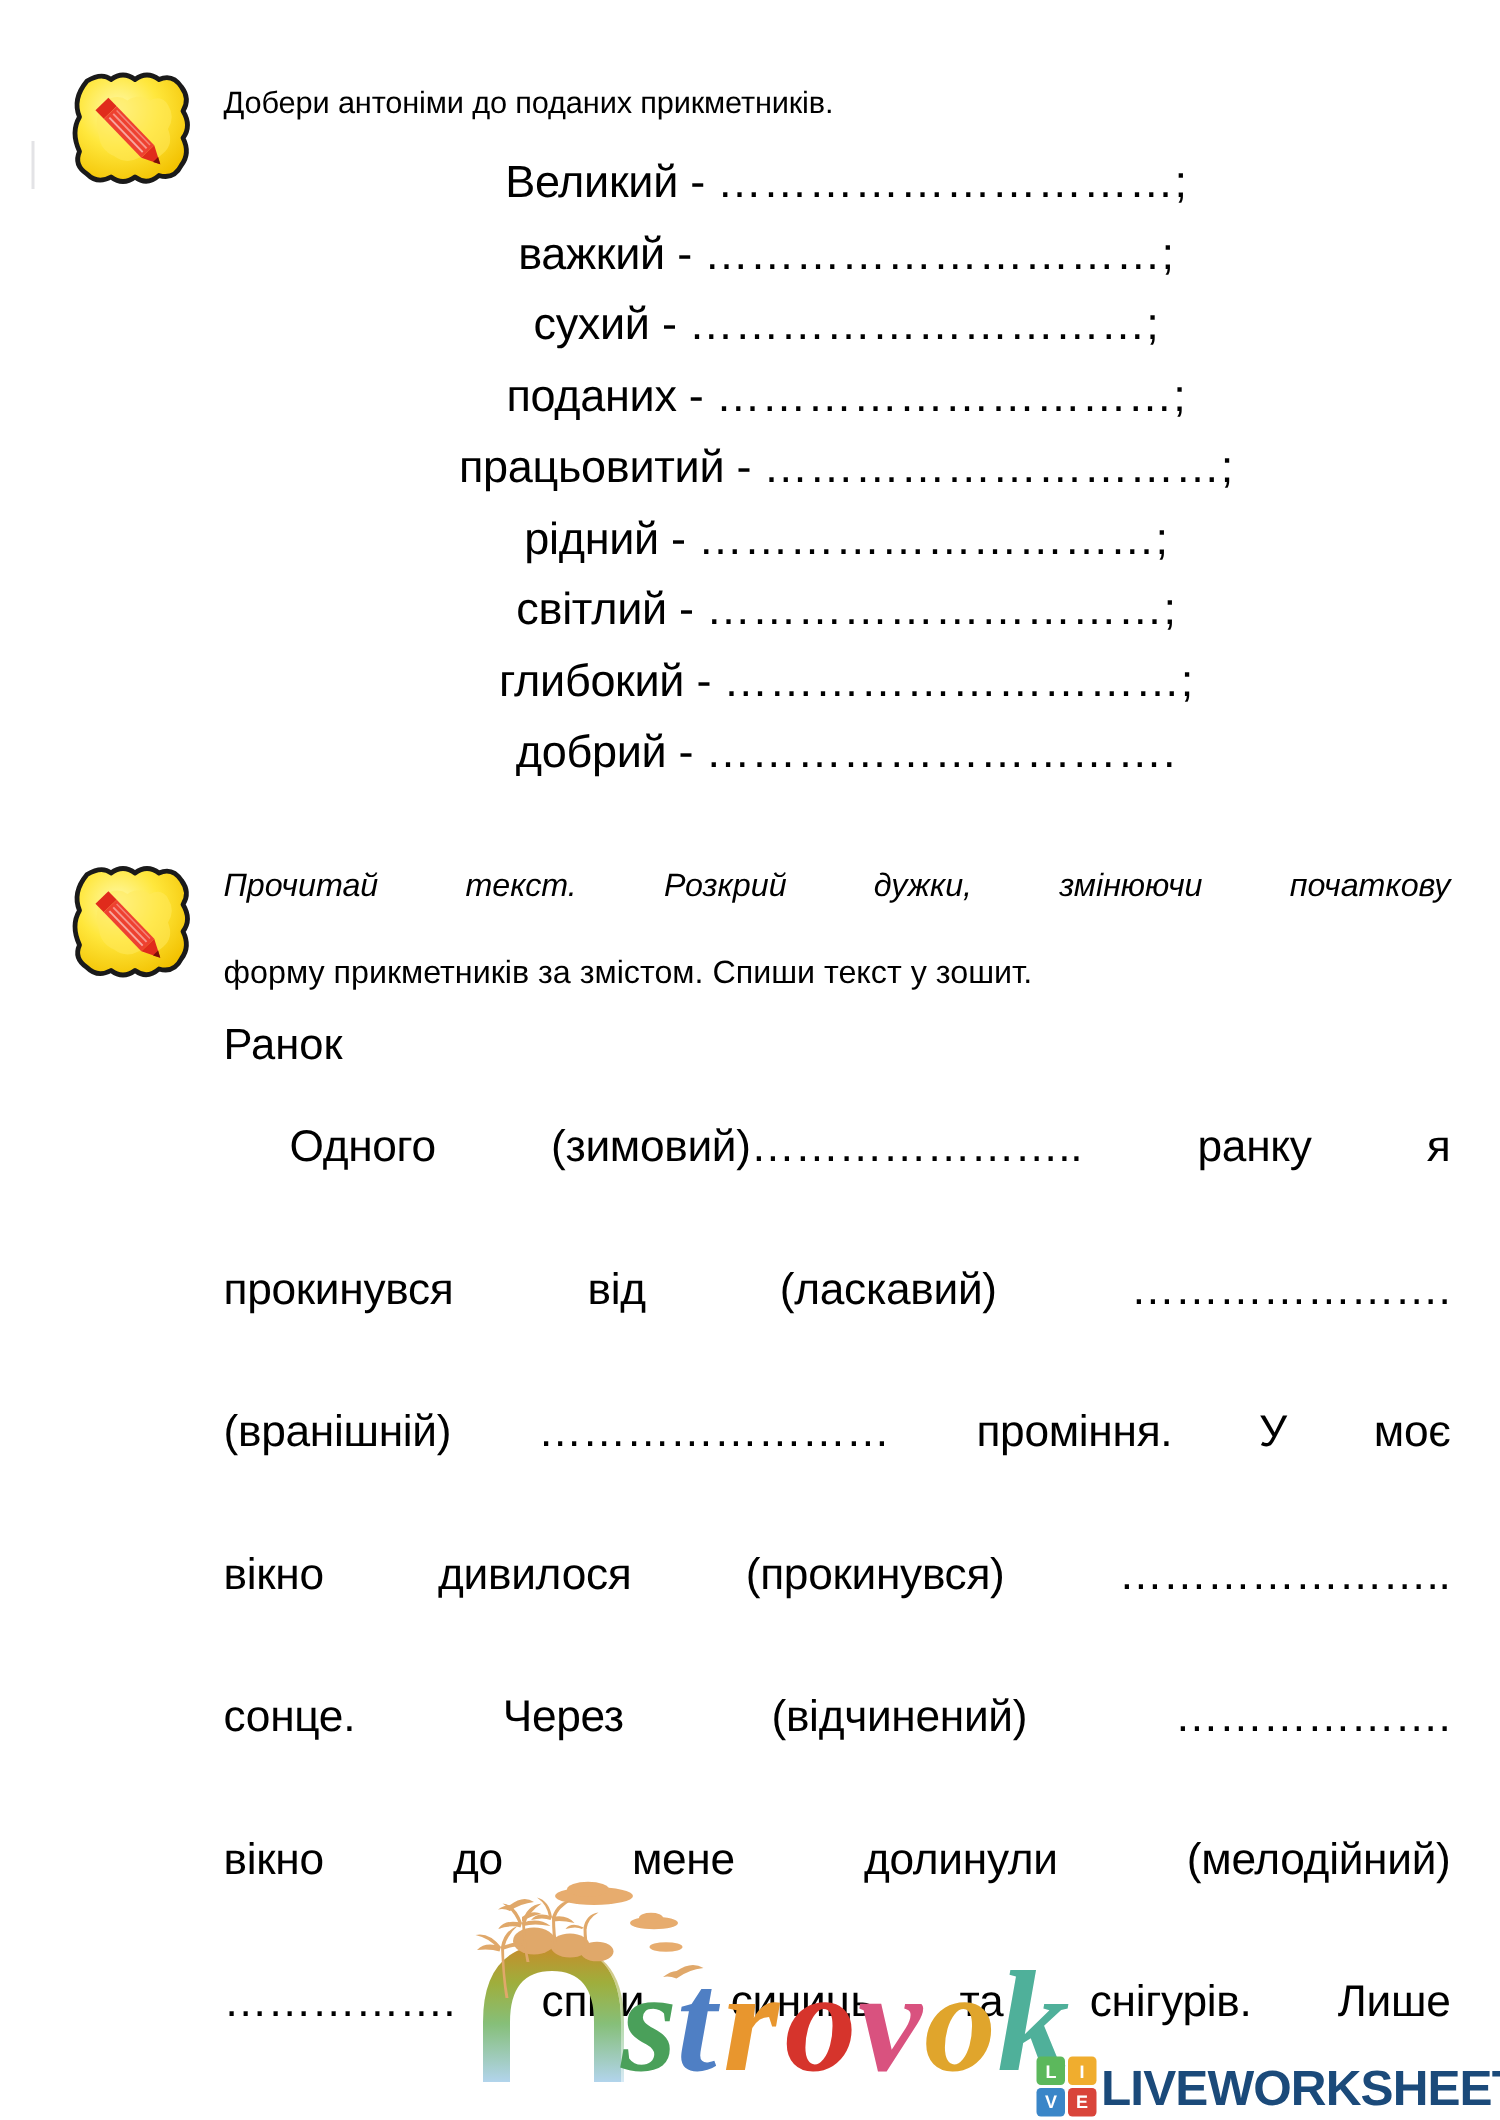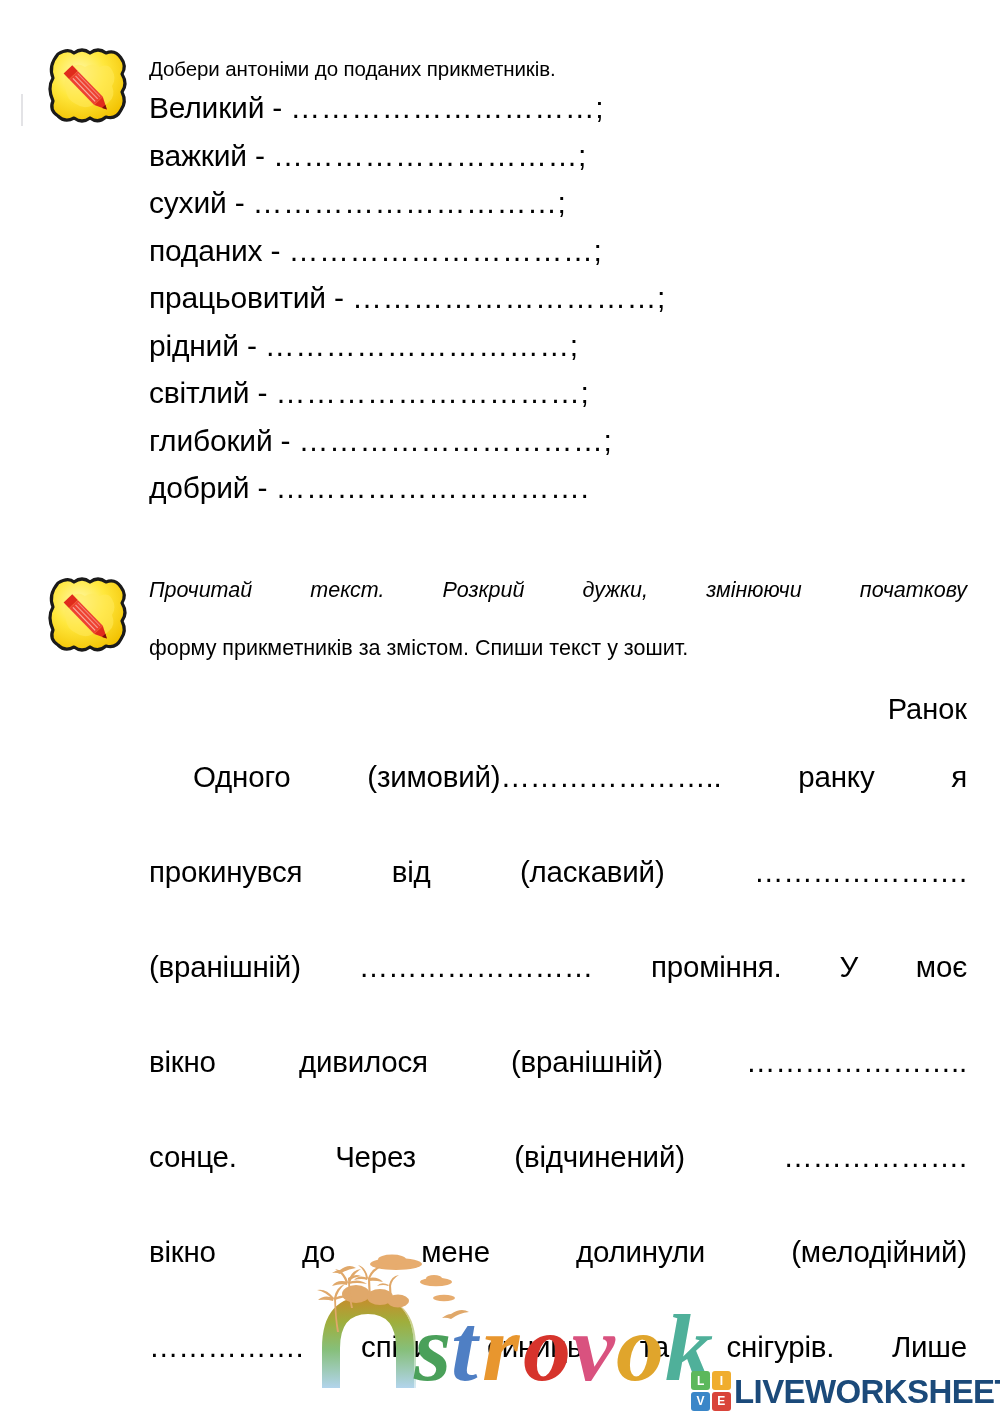--- a/index.html
+++ b/index.html
@@ -42,21 +42,22 @@
     top: 56px;
     width: 830px;
   }
   .instruction-small {
     font-size: 20.5px;
     line-height: 26px;
     letter-spacing: -0.1px;
     white-space: nowrap;
   }
   .adj-list {
-    margin-top: 2px;
+    margin-top: 16px;
+    text-align: center;
   }
   .adj-line {
     font-size: 30px;
     line-height: 47.5px;
     letter-spacing: -0.2px;
     white-space: nowrap;
   }
   .adj-line .word { }
   .adj-line .dots { letter-spacing: 0.5px; }
 
@@ -78,23 +79,23 @@
     text-align: justify;
     font-style: italic;
   }
   .instruction-justified .j1::after {
     content: "";
     display: inline-block;
     width: 100%;
   }
 
   #story-title {
-    margin-top: 28px;
+    margin-top: 16px;
     font-size: 29px;
-    text-align: right;
+    text-align: left;
     line-height: 36px;
   }
 
   #story-body {
     margin-top: 26px;
     font-size: 29.5px;
     line-height: 47.5px;
     text-align: justify;
     text-justify: inter-word;
     letter-spacing: -0.2px;
@@ -273,21 +274,21 @@
     <span class="j1">Прочитай текст. Розкрий дужки, змінюючи початкову</span>
     <span>форму прикметників за змістом. Спиши текст у зошит.</span>
   </div>
 
   <div id="story-title">Ранок</div>
 
   <div id="story-body">
     <span class="line stretch"><span class="indent"></span><span>Одного (зимовий)………………….. ранку я</span></span>
     <span class="line stretch"><span>прокинувся від (ласкавий) ………………….</span></span>
     <span class="line stretch"><span>(вранішній) …………………… проміння. У моє</span></span>
-    <span class="line stretch"><span>вікно дивилося (вранішній) …………………..</span></span>
+    <span class="line stretch"><span>вікно дивилося (прокинувся) …………………..</span></span>
     <span class="line stretch"><span>сонце. Через (відчинений) ……………….</span></span>
     <span class="line stretch"><span>вікно до мене долинули (мелодійний)</span></span>
     <span class="line stretch"><span>……………. співи синиць та снігурів. Лише</span></span>
 
   </div>
 </div>
 
 <div id="logo-wrap">
   <svg width="470" height="150" viewBox="0 0 470 150" xmlns="http://www.w3.org/2000/svg">
     <defs>

